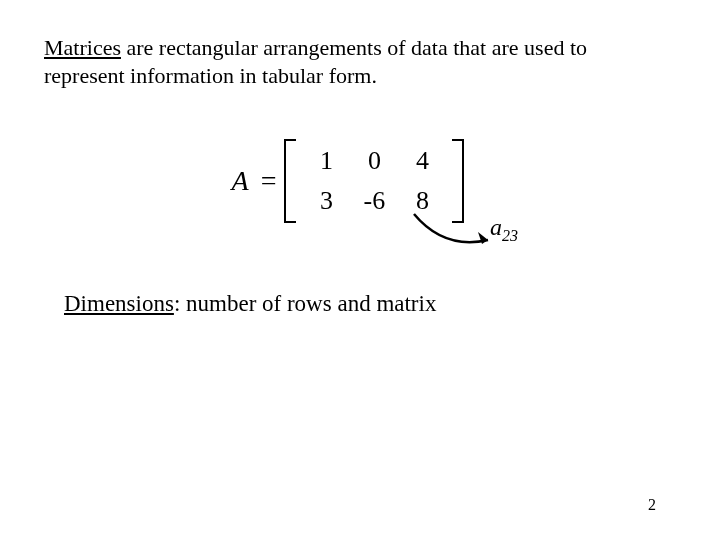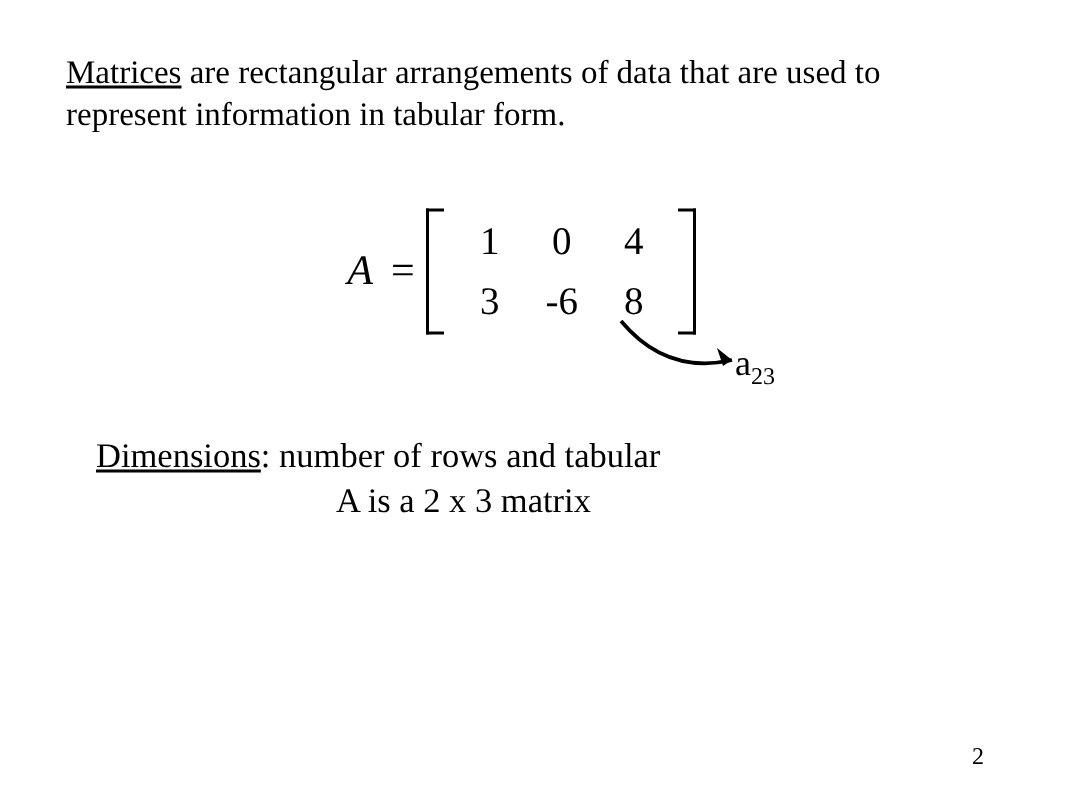--- a/index.html
+++ b/index.html
@@ -67,22 +67,23 @@
     grid-template-rows: 40px 40px;
     align-items: center;
     justify-items: center;
     font-size: 26px;
     padding: 2px 6px;
   }
 
   .callout {
     position: absolute;
     left: 490px;
-    top: 230px;
+    top: 214px;
     font-size: 24px;
+    font-style: italic;
   }
   .callout .sub { font-size: 16px; vertical-align: sub; }
 
   .arrow-svg {
     position: absolute;
     left: 404px;
     top: 210px;
     overflow: visible;
   }
 
@@ -137,21 +138,20 @@
     <path d="M 10 4 Q 40 40 84 30" stroke="#000" stroke-width="2.5" fill="none"></path>
     <path d="M 84 30 L 74 22 L 78 34 Z" fill="#000"></path>
   </svg>
 
   <div class="callout">
     <span>a</span><span class="sub">23</span>
   </div>
 
   <div class="sec dimensions">
     <div>
-      <span class="u">Dimensions</span><span>: number of rows and tabular</span>
+      <span class="u">Dimensions</span><span>: number of rows and matrix</span>
     </div>
-    <div class="dim-line2">A is a 2 x 3 matrix</div>
   </div>
 
 
   <div class="pagenum">2</div>
 
 </div>
 
 </body></html>

